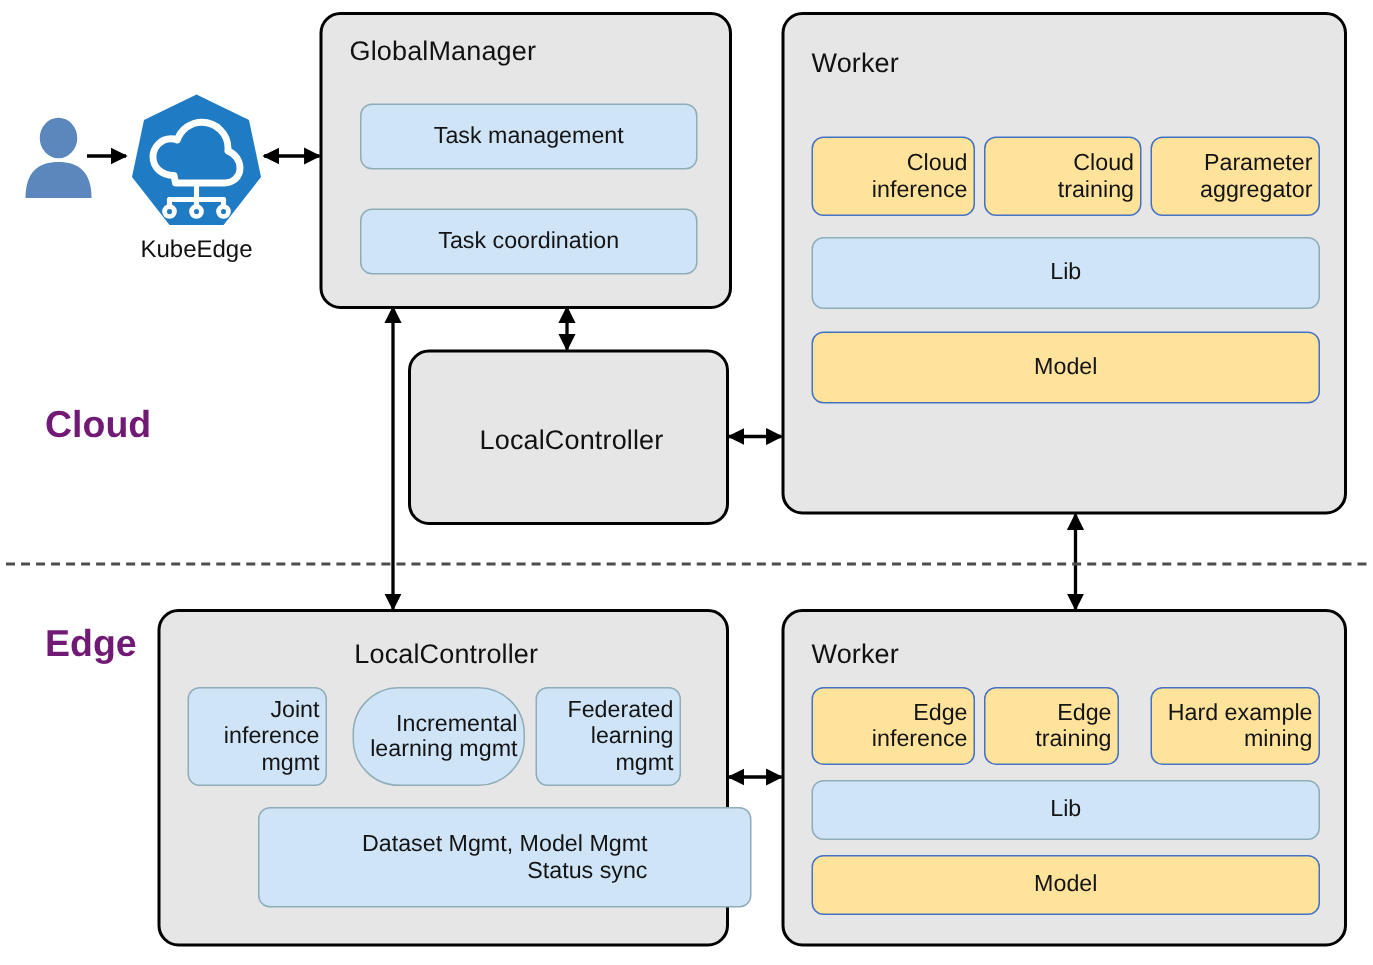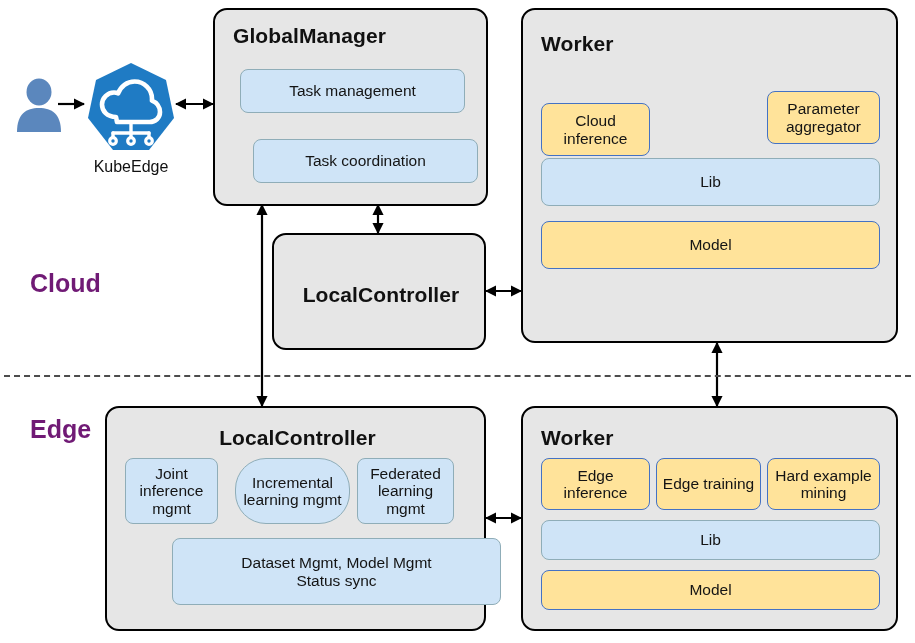--- a/index.html
+++ b/index.html
@@ -20,34 +20,34 @@
   
   .panel {
     position: absolute;
     background: #e6e6e6;
     border: 2.5px solid #000000;
     border-radius: 14px;
     box-sizing: border-box;
   }
   .panel-title {
     position: absolute;
-    font-weight: bold;
-    font-size: 21px;
+    font-weight: normal;
+    font-size: 18px;
     color: #111111;
     letter-spacing: 0.1px;
     white-space: nowrap;
   }
 
   .node {
     position: absolute;
     box-sizing: border-box;
     display: flex;
     align-items: center;
     justify-content: center;
-    text-align: center;
+    text-align: right;
     border-radius: 8px;
     font-size: 15.5px;
     line-height: 1.12;
     color: #141414;
     padding: 2px 4px;
   }
   .node-blue {
     background: #cfe4f7;
     border: 1.6px solid #8fadb8;
   }
@@ -156,31 +156,32 @@
         <circle cx="45" cy="80" r="3.3"></circle>
         <circle cx="63" cy="80" r="3.3"></circle>
       </g>
     </svg>
   </div>
   <div class="logo-caption" style="left:86px; top:158px; width:90px;">KubeEdge</div>
 
   <div class="panel" style="left:213px; top:8px; width:275px; height:198px;">
     <div class="panel-title" style="left:18px; top:14px;">GlobalManager</div>
     <div class="node node-blue" style="left:25px; top:59px; width:225px; height:44px;">Task management</div>
-    <div class="node node-blue" style="left:38px; top:129px; width:225px; height:44px;">Task coordination</div>
+    <div class="node node-blue" style="left:25px; top:129px; width:225px; height:44px;">Task coordination</div>
   </div>
 
   <div class="panel" style="left:272px; top:233px; width:214px; height:117px;">
     <div class="panel-title" style="left:0; top:48px; width:214px; text-align:center;">LocalController</div>
   </div>
 
   <div class="panel" style="left:521px; top:8px; width:377px; height:335px;">
     <div class="panel-title" style="left:18px; top:22px;">Worker</div>
 
-    <div class="node node-yellow" style="left:18px; top:81px; width:109px; height:53px;margin-top:12px;">Cloud inference</div>
+    <div class="node node-yellow" style="left:18px; top:81px; width:109px; height:53px;">Cloud inference</div>
+    <div class="node node-yellow" style="left:133px; top:81px; width:105px; height:53px;">Cloud training</div>
     <div class="node node-yellow" style="left:244px; top:81px; width:113px; height:53px;">Parameter aggregator</div>
 
     <div class="node node-blue" style="left:18px; top:148px; width:339px; height:48px;">Lib</div>
     <div class="node node-yellow" style="left:18px; top:211px; width:339px; height:48px;">Model</div>
   </div>
 
   <div class="panel" style="left:105px; top:406px; width:381px; height:225px;">
     <div class="panel-title" style="left:0; top:18px; width:381px; text-align:center;">LocalController</div>
 
     <div class="node node-blue" style="left:18px; top:50px; width:93px; height:66px;">Joint inference mgmt</div>
@@ -188,20 +189,20 @@
     <div class="node node-blue" style="left:250px; top:50px; width:97px; height:66px;">Federated learning mgmt</div>
 
     <div class="node node-blue" style="left:18px; top:130px; width:329px; height:67px; white-space:pre-line;margin-left:47px;">Dataset Mgmt, Model Mgmt
 Status sync</div>
   </div>
 
   <div class="panel" style="left:521px; top:406px; width:377px; height:225px;">
     <div class="panel-title" style="left:18px; top:18px;">Worker</div>
 
     <div class="node node-yellow" style="left:18px; top:50px; width:109px; height:52px;">Edge inference</div>
-    <div class="node node-yellow" style="left:133px; top:50px; width:105px; height:52px;">Edge training</div>
+    <div class="node node-yellow" style="left:133px; top:50px; width:90px; height:52px;">Edge training</div>
     <div class="node node-yellow" style="left:244px; top:50px; width:113px; height:52px;">Hard example mining</div>
 
     <div class="node node-blue" style="left:18px; top:112px; width:339px; height:40px;">Lib</div>
     <div class="node node-yellow" style="left:18px; top:162px; width:339px; height:40px;">Model</div>
   </div>
 
 </div>
 
 </body></html>

